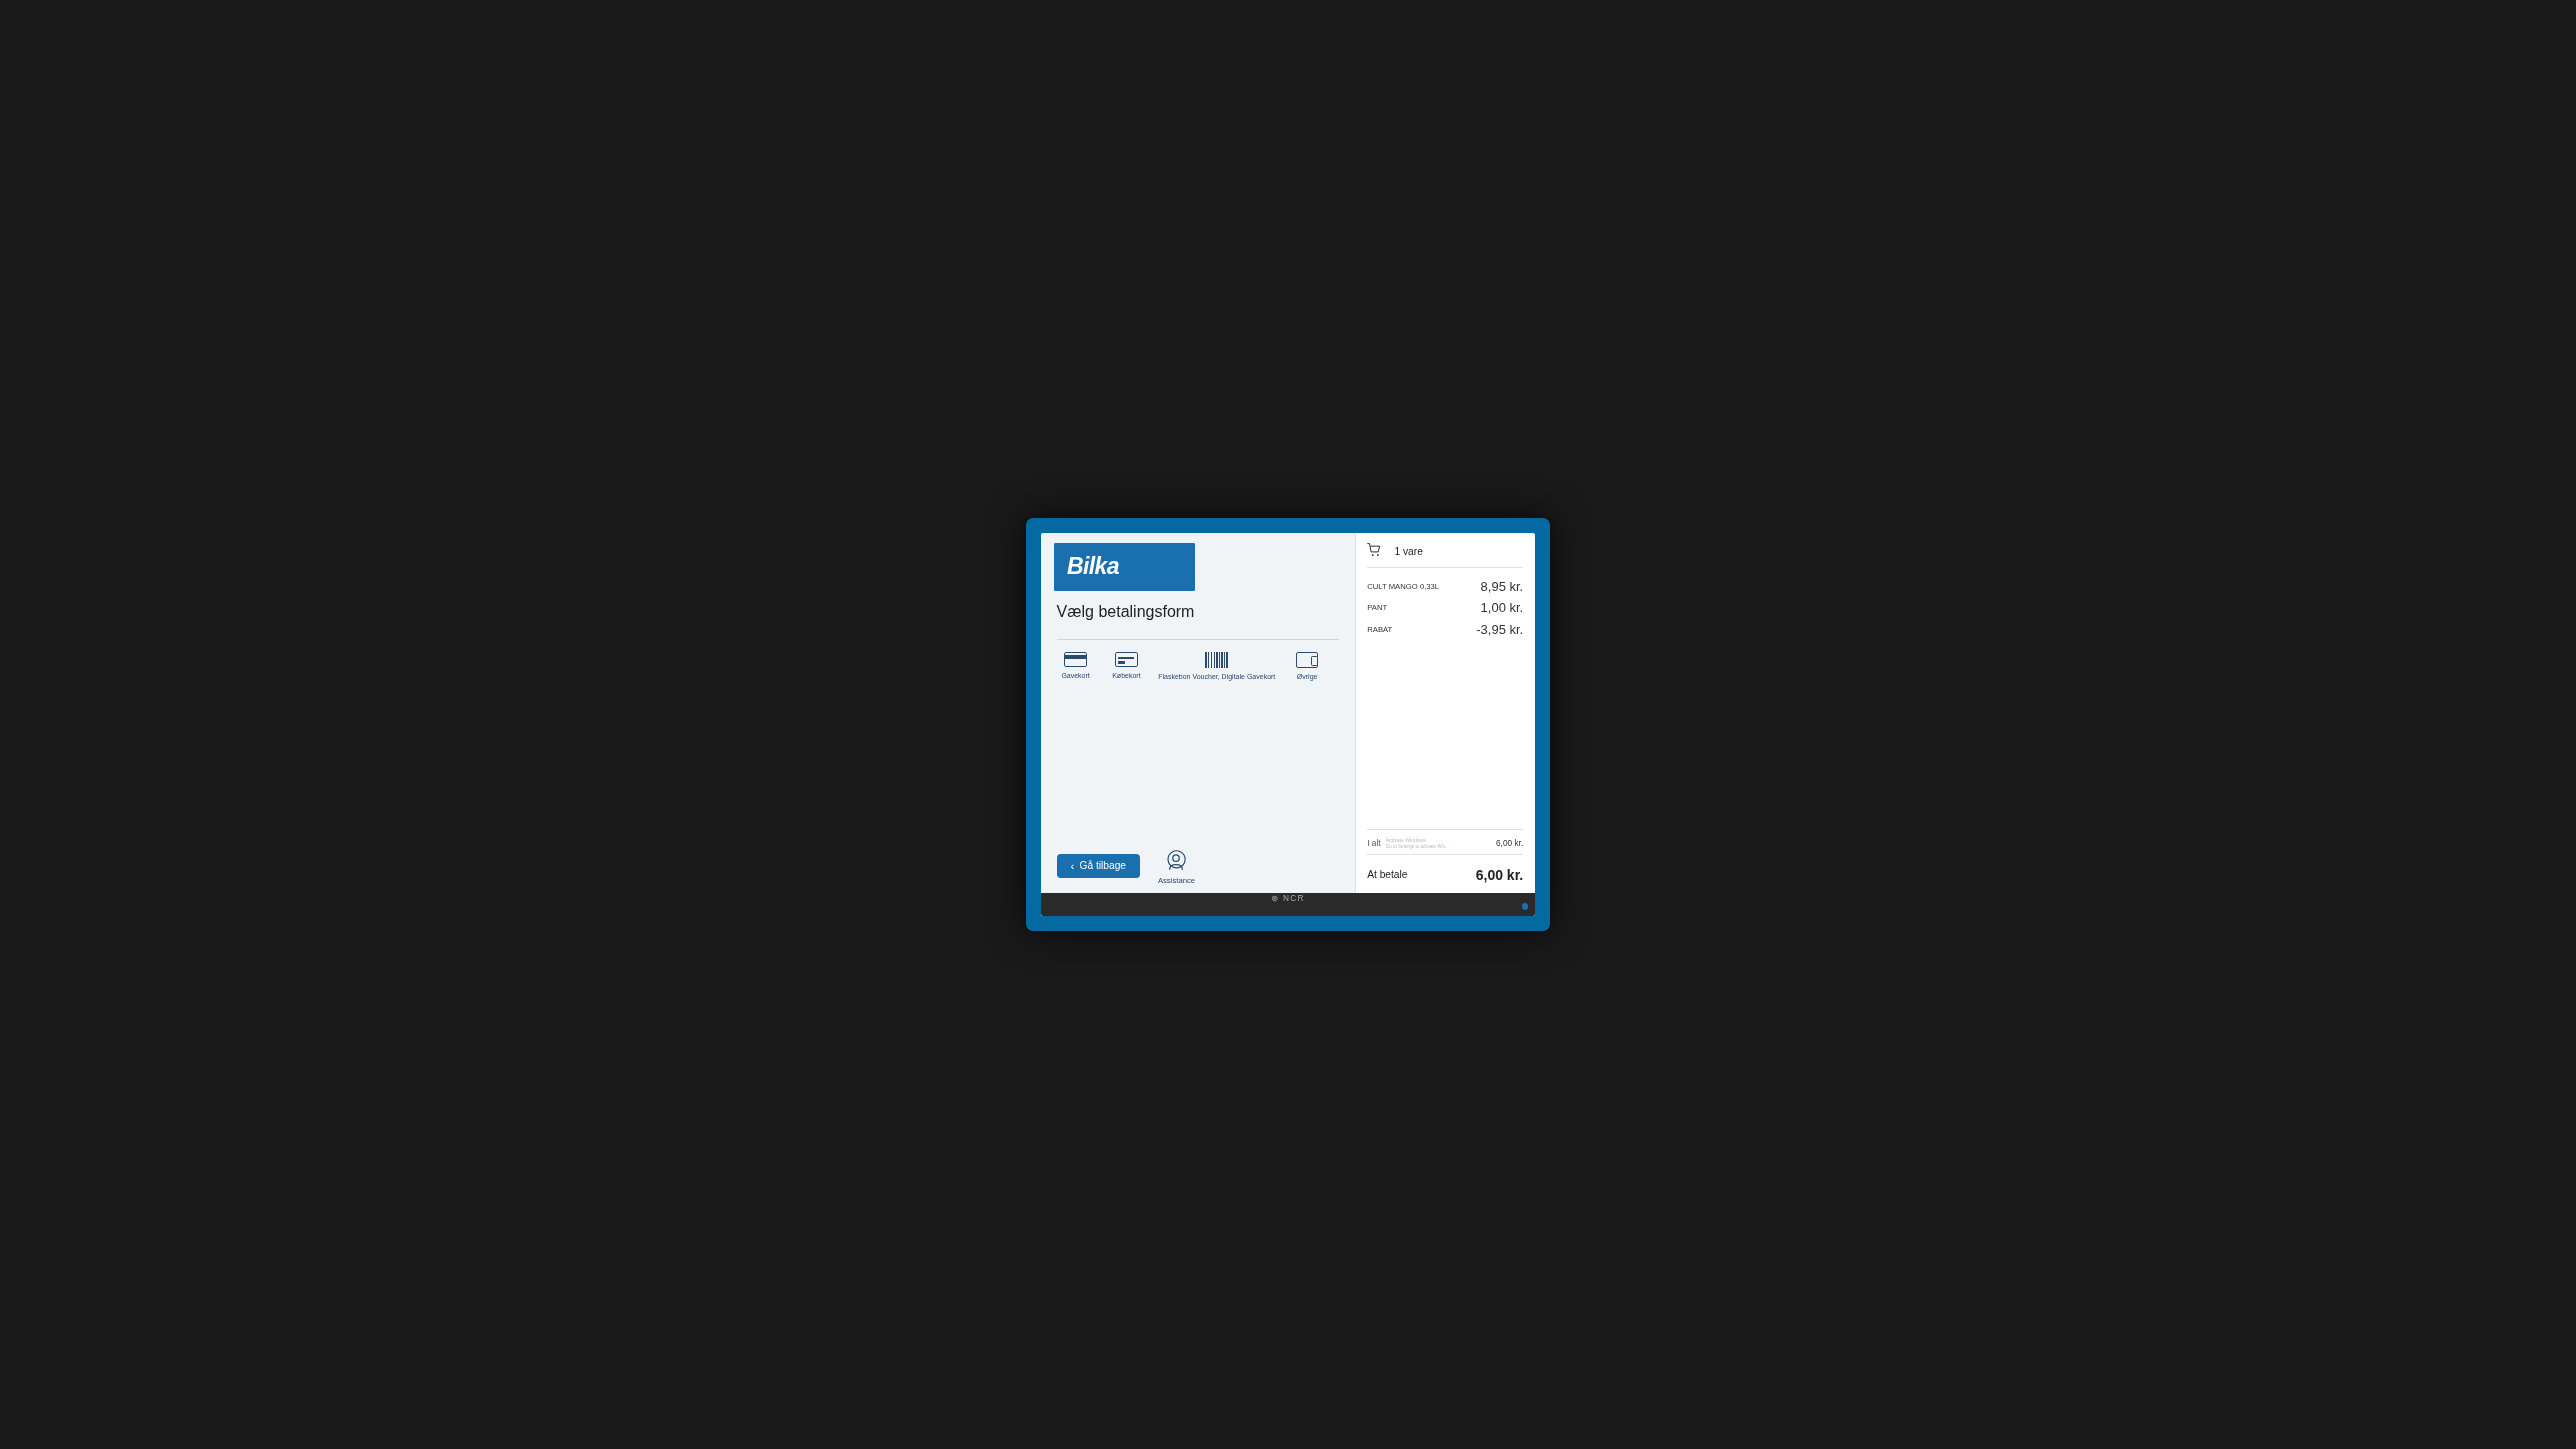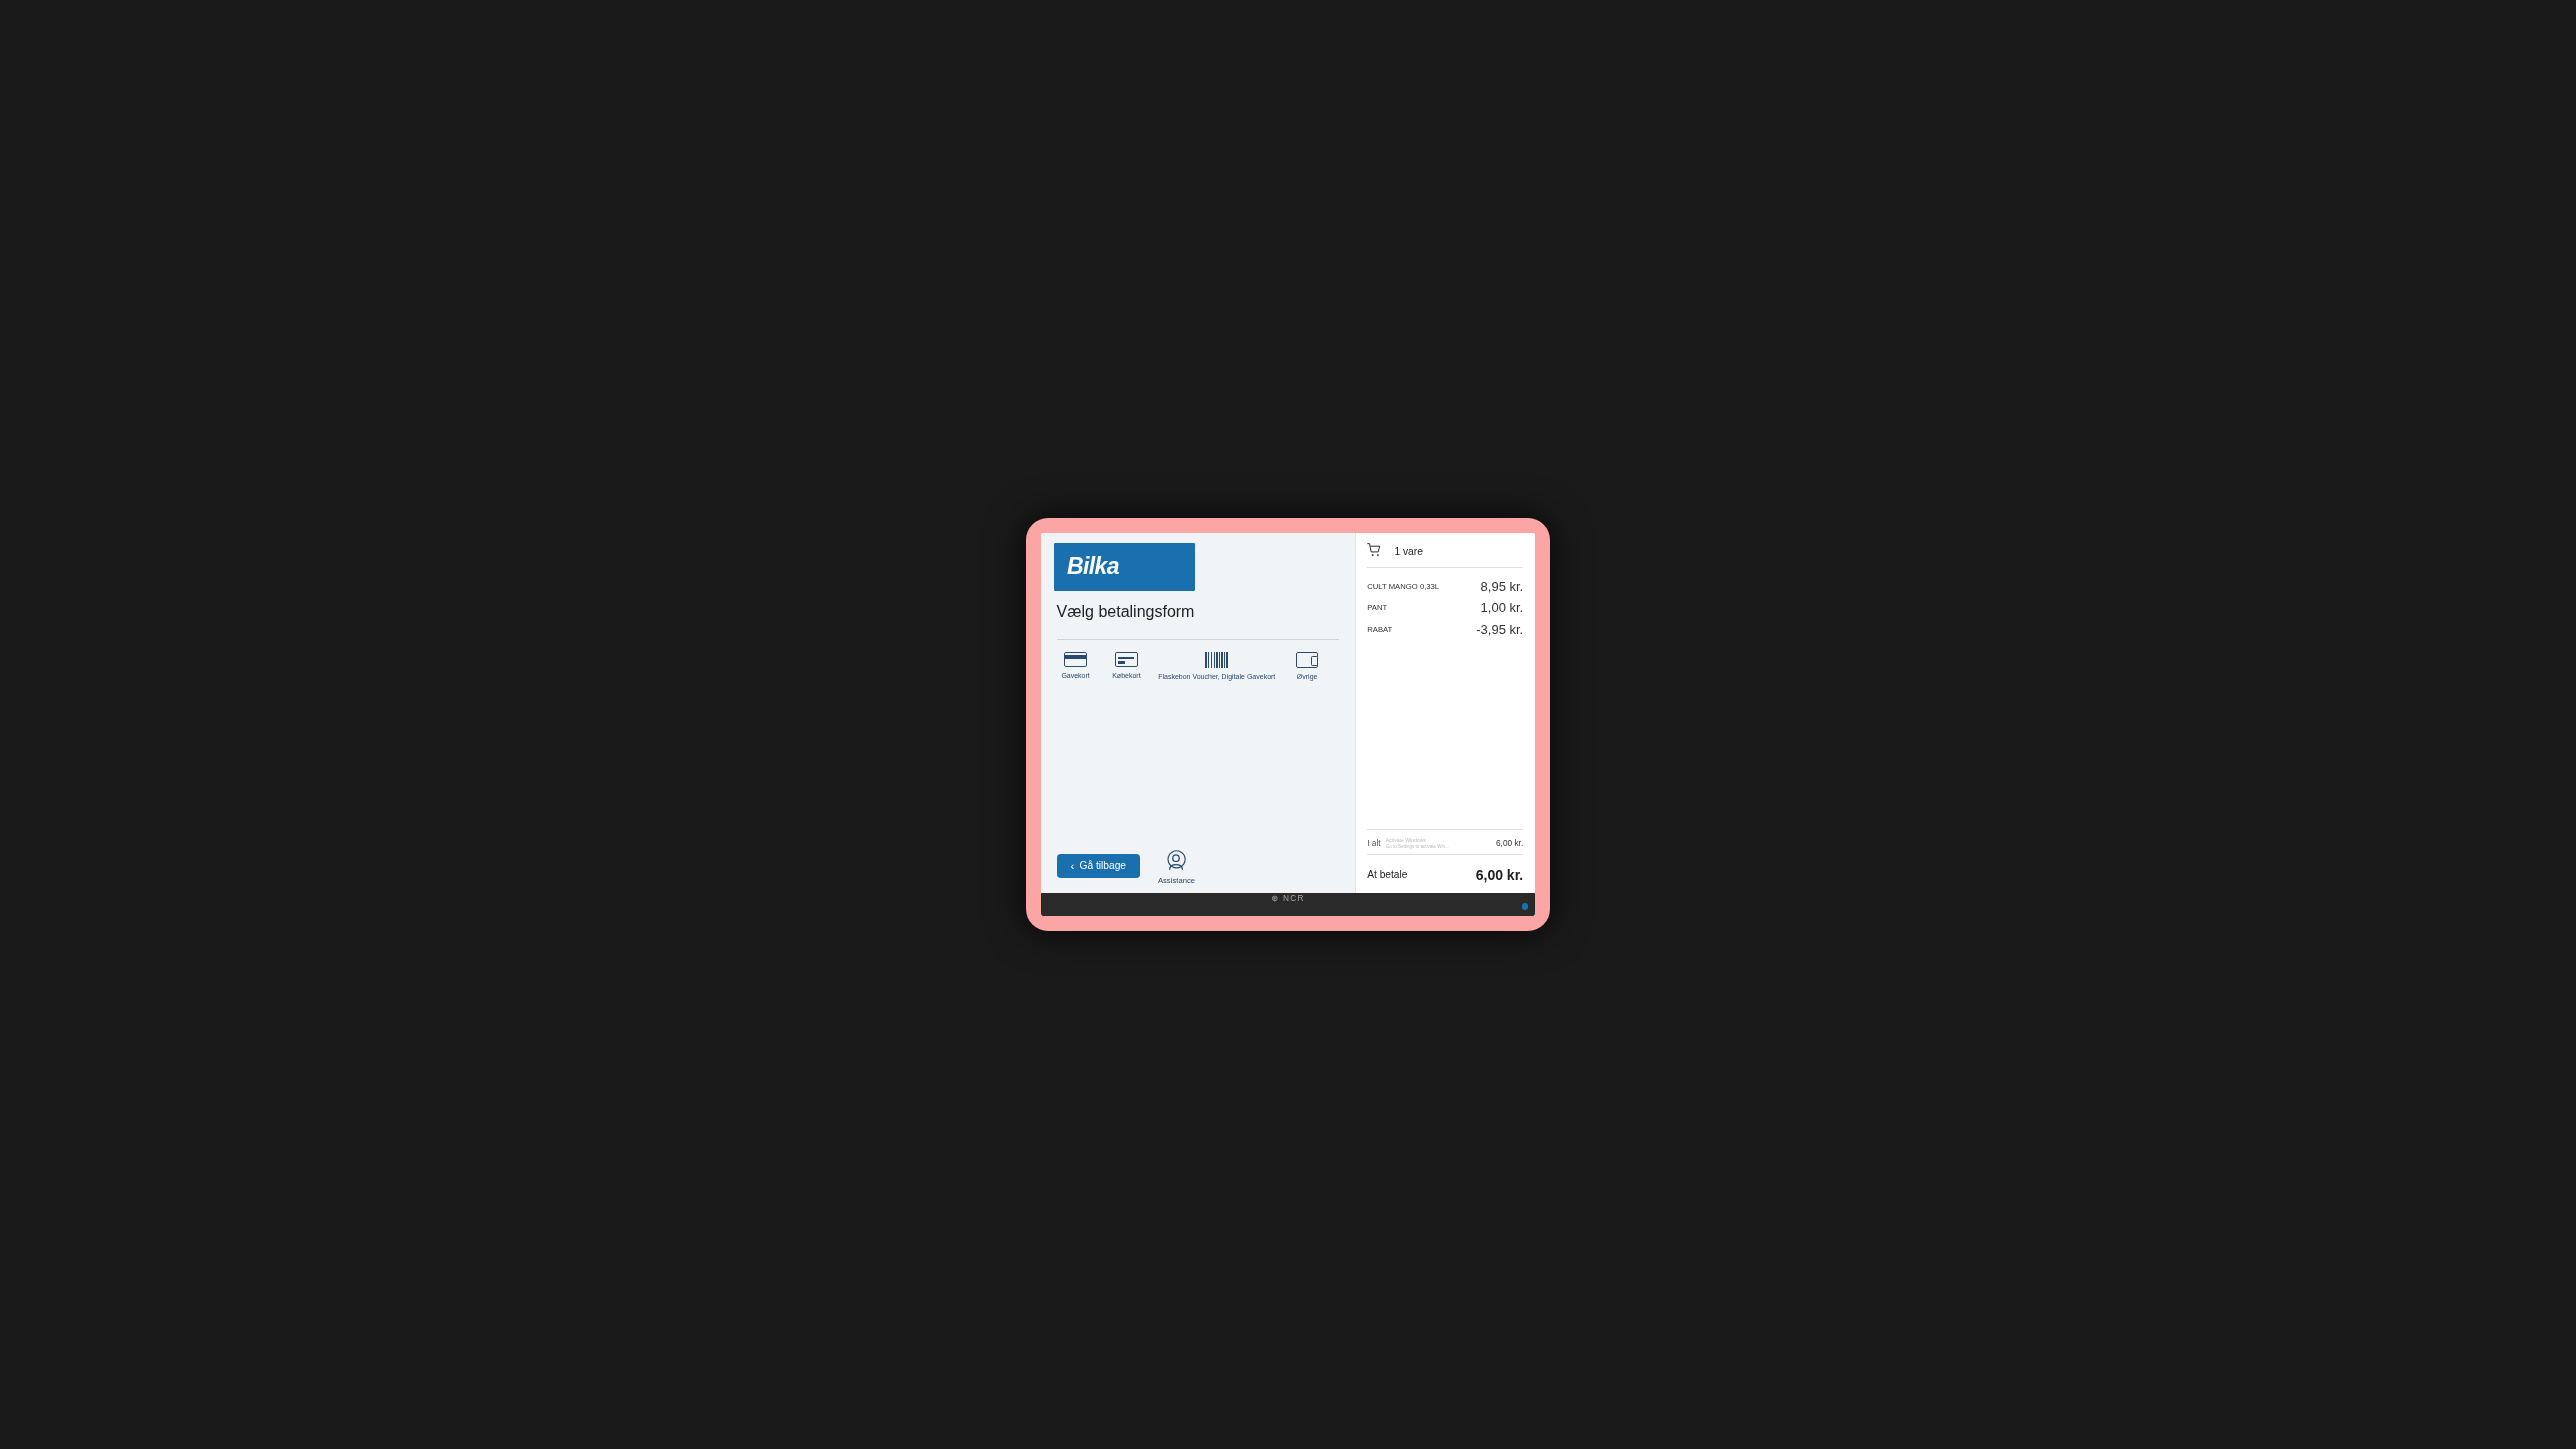--- a/index.html
+++ b/index.html
@@ -6,22 +6,22 @@
     body {
       background: #1a1a1a;
       display: flex;
       justify-content: center;
       align-items: center;
       min-height: 100vh;
       font-family: Arial, sans-serif;
     }
 
     .screen-bezel {
-      background: #fca5a5;
-      border-radius: 22px;
+      background: #0369a1;
+      border-radius: 7px;
       padding: 15.3px;
       width: 524px;
       box-shadow: 0 0 38px rgba(0,0,0,0.8);
       position: relative;
     }
 
     .screen {
       background: #fff;
       border-radius: 2.6px;
       overflow: hidden;

